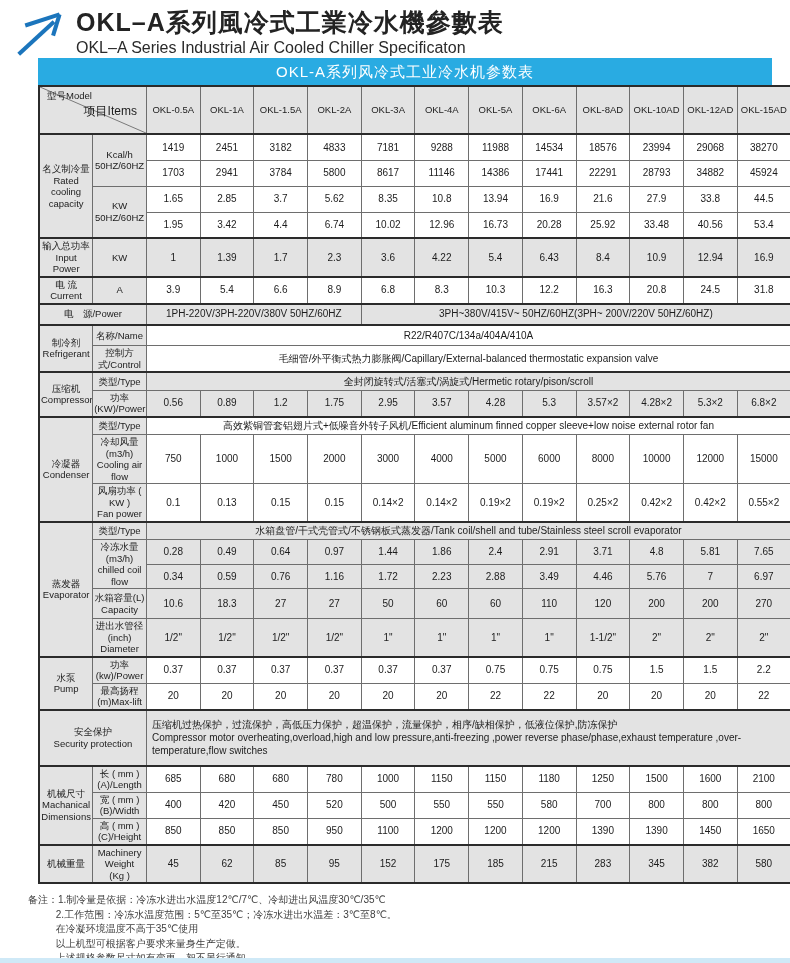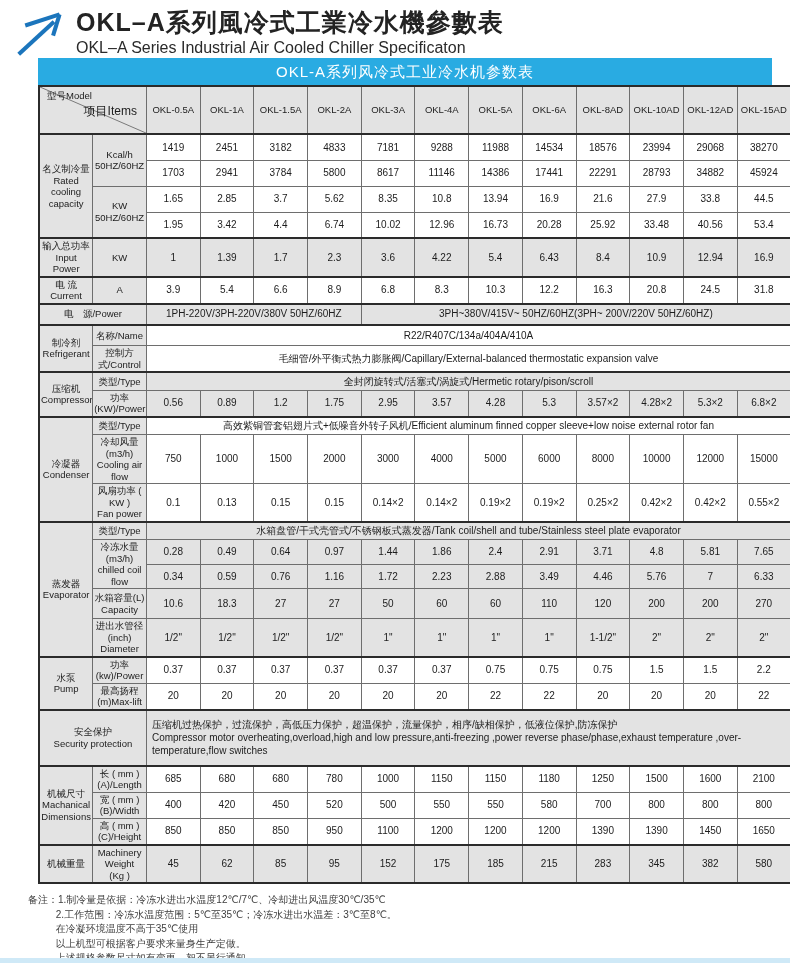--- a/index.html
+++ b/index.html
@@ -262,21 +262,21 @@
             <td class="val">0.19×2</td>
             <td class="val">0.25×2</td>
             <td class="val">0.42×2</td>
             <td class="val">0.42×2</td>
             <td class="val">0.55×2</td>
           </tr>
           <tr class="sec-start" style="height: 18px;">
             <td class="lab" rowspan="5">蒸发器
 Evaporator</td>
             <td class="lab">类型/Type</td>
-            <td class="val merged shade" colspan="12">水箱盘管/干式壳管式/不锈钢板式蒸发器/Tank coil/shell and tube/Stainless steel plate evaporator</td>
+            <td class="val merged shade" colspan="12">水箱盘管/干式壳管式/不锈钢板式蒸发器/Tank coil/shell and tube/Stainless steel scroll evaporator</td>
           </tr>
           <tr style="height: 22px;">
             <td class="lab" rowspan="2">冷冻水量(m3/h)
 chilled coil flow</td>
             <td class="val shade">0.28</td>
             <td class="val shade">0.49</td>
             <td class="val shade">0.64</td>
             <td class="val shade">0.97</td>
             <td class="val shade">1.44</td>
             <td class="val shade">1.86</td>
@@ -292,21 +292,21 @@
             <td class="val shade">0.59</td>
             <td class="val shade">0.76</td>
             <td class="val shade">1.16</td>
             <td class="val shade">1.72</td>
             <td class="val shade">2.23</td>
             <td class="val shade">2.88</td>
             <td class="val shade">3.49</td>
             <td class="val shade">4.46</td>
             <td class="val shade">5.76</td>
             <td class="val shade">7</td>
-            <td class="val shade">6.33</td>
+            <td class="val shade">6.97</td>
           </tr>
           <tr style="height: 30px;">
             <td class="lab">水箱容量(L)
 Capacity</td>
             <td class="val shade">10.6</td>
             <td class="val shade">18.3</td>
             <td class="val shade">27</td>
             <td class="val shade">27</td>
             <td class="val shade">50</td>
             <td class="val shade">60</td>

